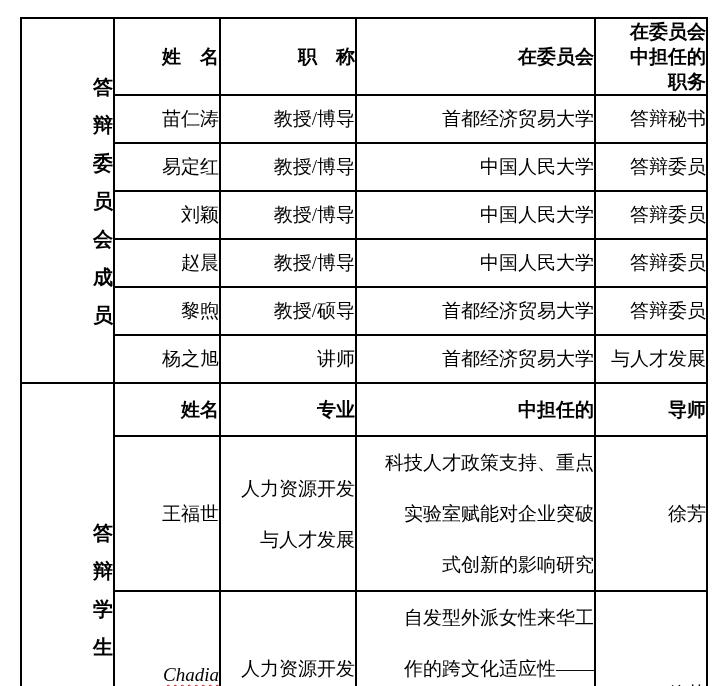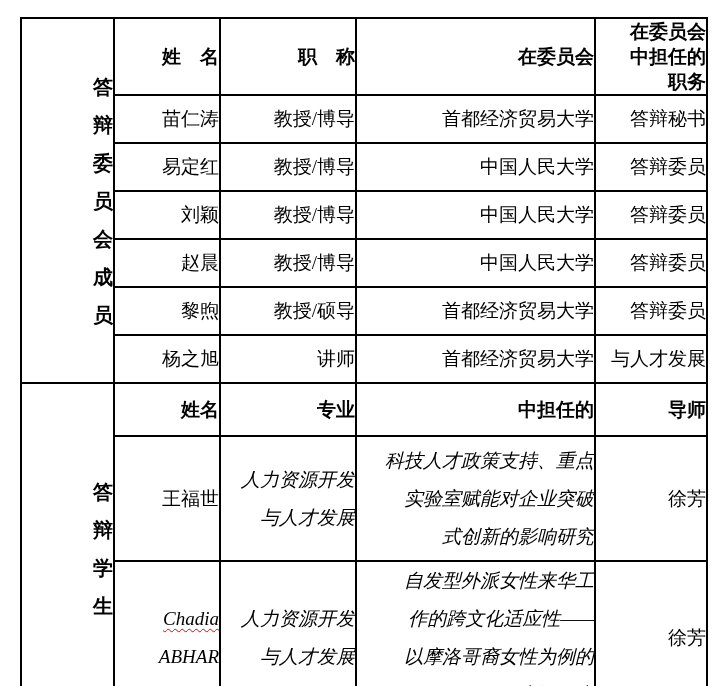--- a/index.html
+++ b/index.html
@@ -47,23 +47,22 @@
     line-height: 38px;
     white-space: pre-line;
   }
   
   .hdr-multi {
     line-height: 25px;
     white-space: pre-line;
   }
   
   .body-multi {
-    line-height: 38px;
+    line-height: 51px;
     white-space: pre-line;
-    font-style: italic;
   }
   
   .name-line {
     display: block;
     line-height: 38px;
     font-style: italic;
   }
   .misspell {
     text-decoration-line: underline;
     text-decoration-style: wavy;

